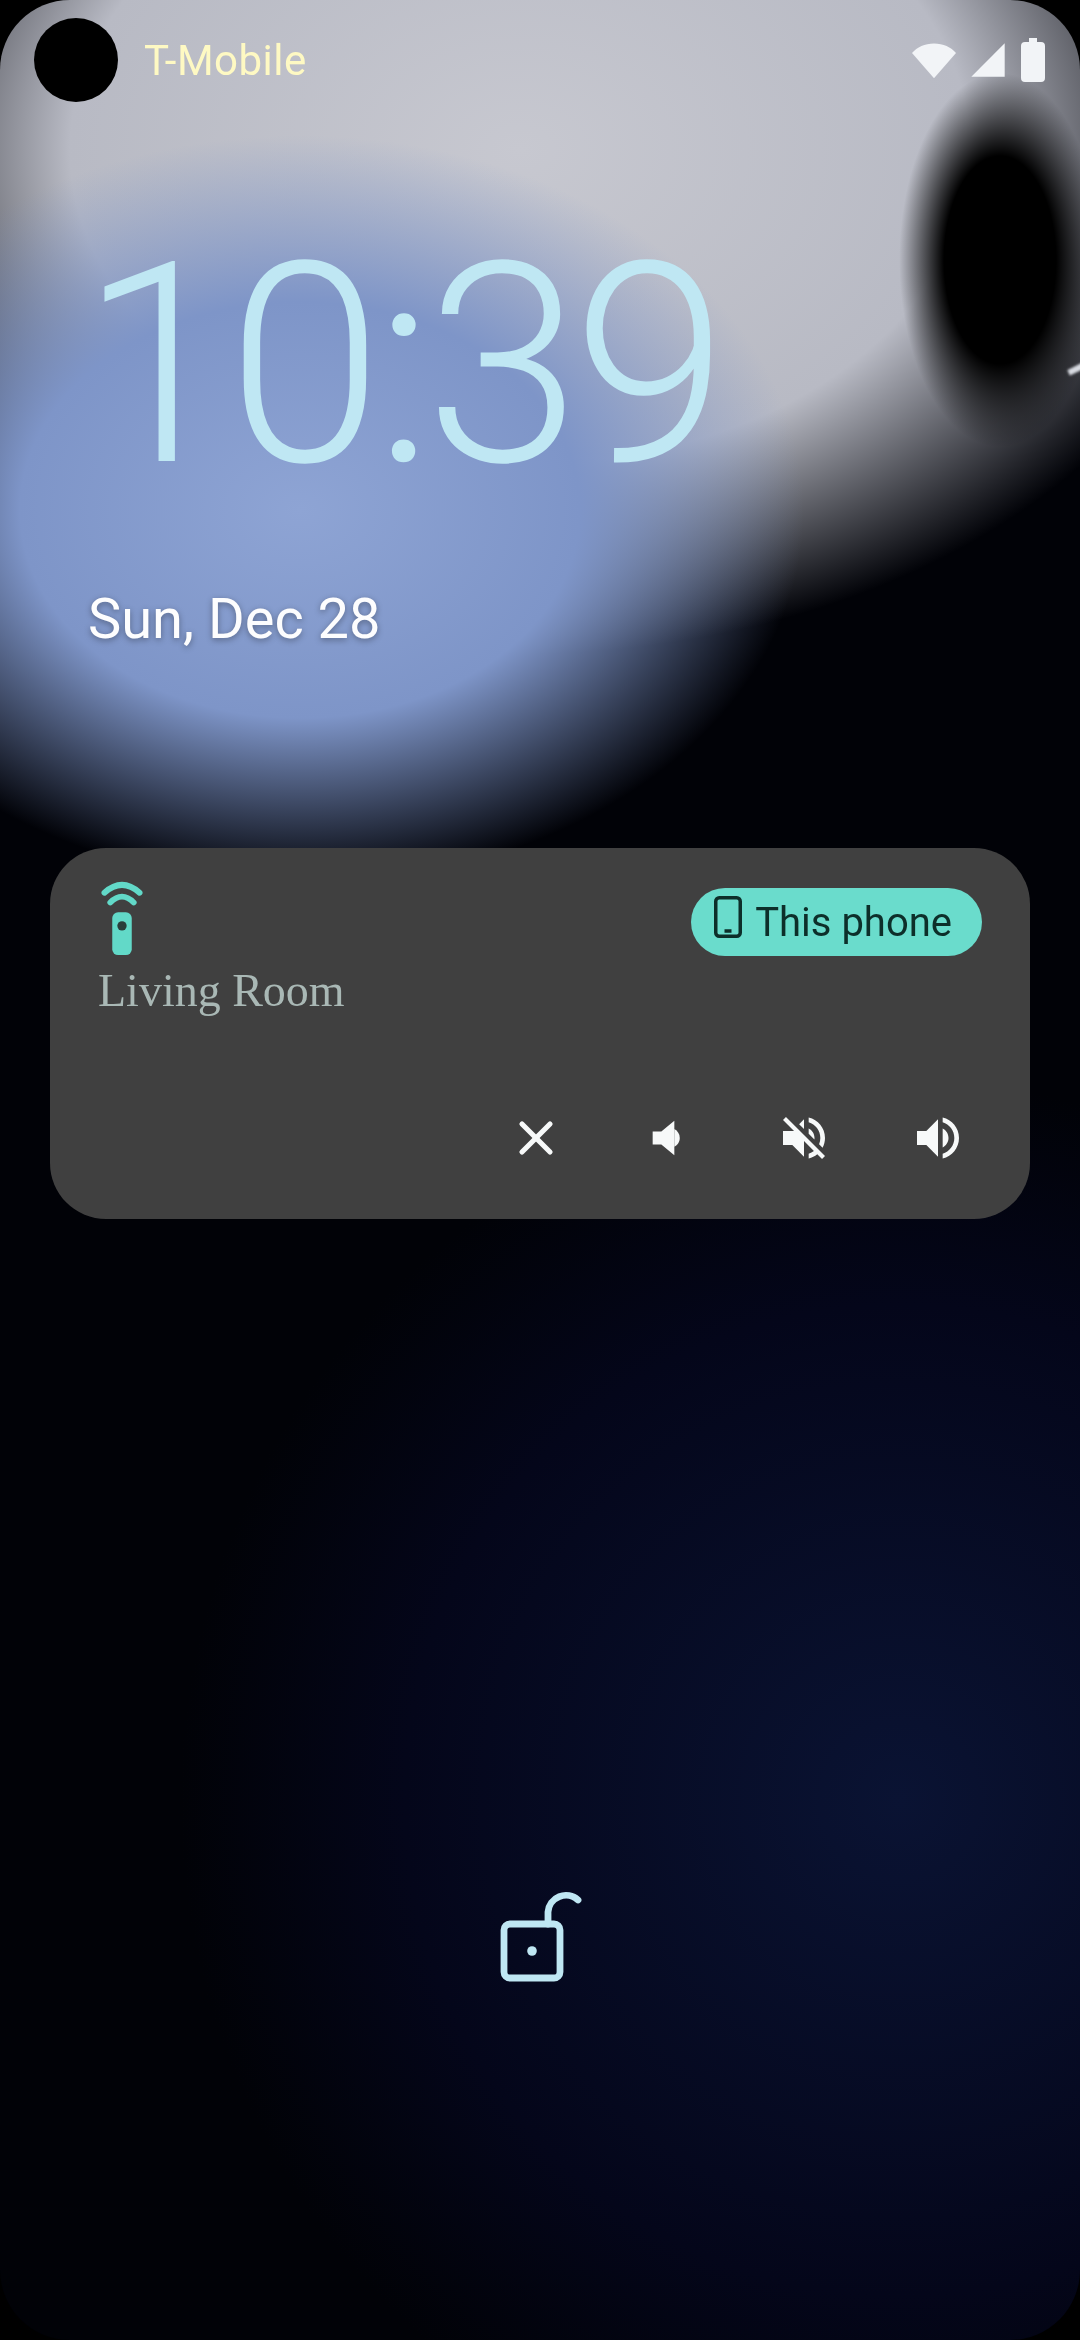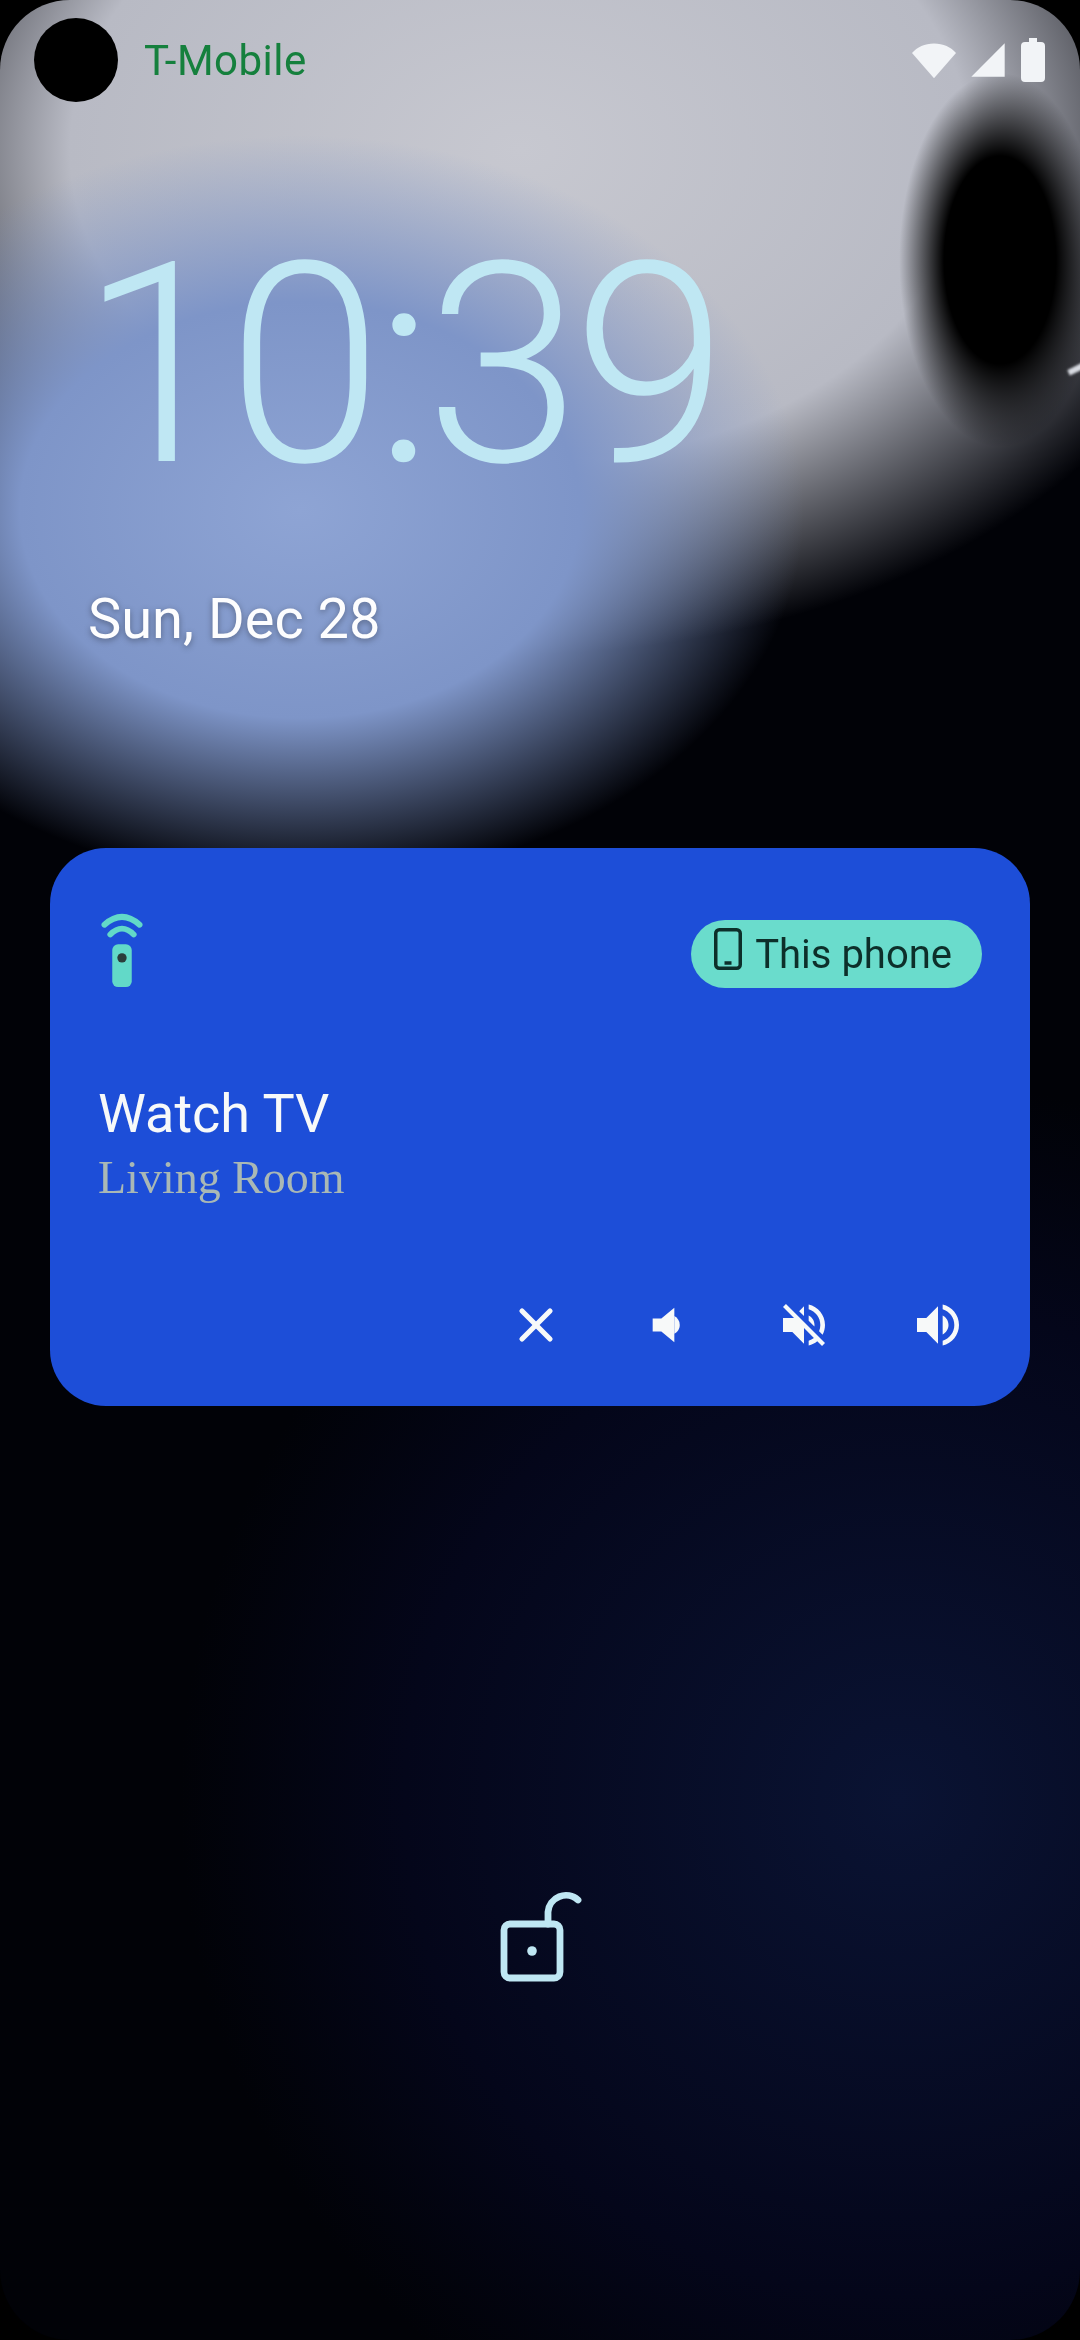--- a/index.html
+++ b/index.html
@@ -38,21 +38,21 @@
     transform: rotate(20deg);
     filter: blur(1px);
   }
 
   
   .status-bar {
     position: absolute; top: 0; left: 0; right: 0;
     height: 120px;
     display: flex; align-items: center;
     padding: 0 34px;
-    color: #15803d;
+    color: #fef9c3;
   }
   .status-left { display:flex; align-items:center; gap:26px; }
   .punch-hole {
     width: 84px; height: 84px; border-radius: 50%;
     background: #000;
   }
   .carrier { font-size: 42px; font-weight: 400; letter-spacing: 0.5px; }
   .status-right { margin-left:auto; display:flex; align-items:center; gap:12px; }
   .status-right svg { display:block; }
 
@@ -69,23 +69,23 @@
     position:absolute; top:586px; left:88px;
     font-size: 56px; font-weight: 400;
     color: #fdfdfe;
     text-shadow: 0 2px 6px rgba(0,0,0,0.35);
   }
 
   
   .card {
     position:absolute;
     top: 848px; left: 50px; right: 50px;
-    background: #1d4ed8;
+    background: #404040;
     border-radius: 56px;
-    padding: 70px 48px 50px 48px;
+    padding: 38px 48px 50px 48px;
     color: #eef3f2;
   }
   .card-top {
     display:flex; align-items:center;
     height: 72px;
   }
   .remote-icon { color:#62d9c8; }
   .chip {
     margin-left:auto;
     background:#6adccc;
@@ -174,21 +174,20 @@
     <div class="chip">
       <span>
         <svg width="30" height="42" viewBox="0 0 16 24" fill="none" stroke="#0d2f2a" stroke-width="2">
             <rect x="1" y="1" width="14" height="22" rx="2"></rect>
             <line x1="6" y1="20" x2="10" y2="20"></line>
           </svg>
       </span>
       <span>This phone</span>
     </div>
   </div>
-  <div class="card-title">Watch TV</div>
   <div class="card-sub">Living Room</div>
   <div class="card-actions">
     <button class="icon-btn">
       <span>
         <svg width="48" height="48" viewBox="0 0 24 24" stroke="#f7f9f9" stroke-width="2.6" stroke-linecap="round">
             <line x1="5" y1="5" x2="19" y2="19"></line>
             <line x1="19" y1="5" x2="5" y2="19"></line>
           </svg>
       </span>
     </button>

